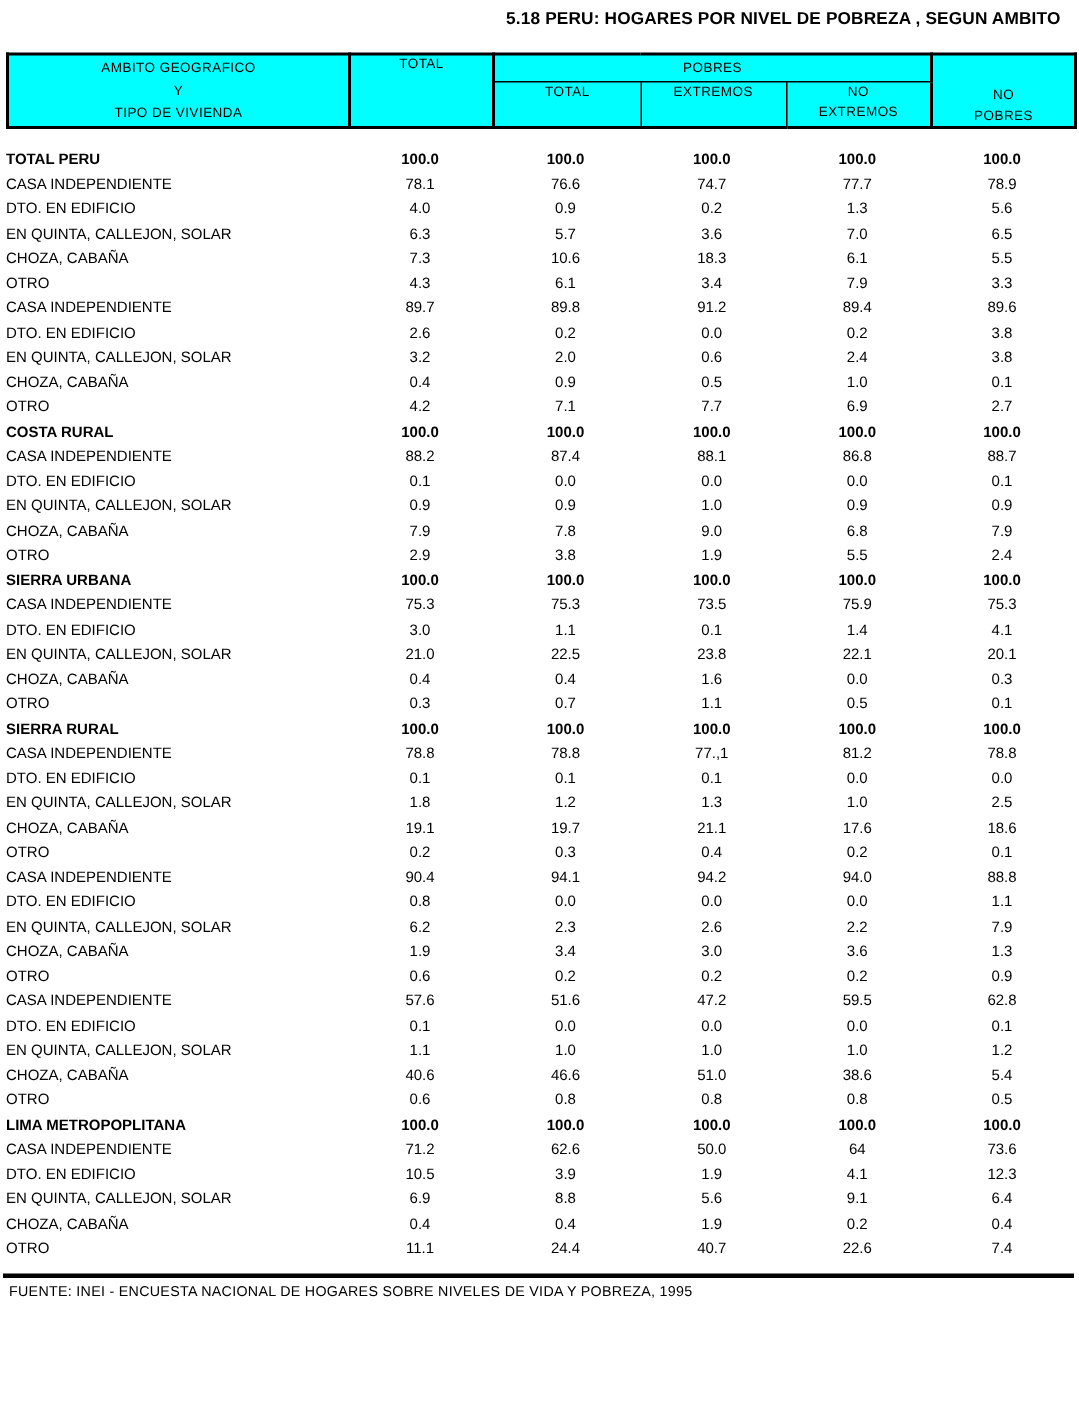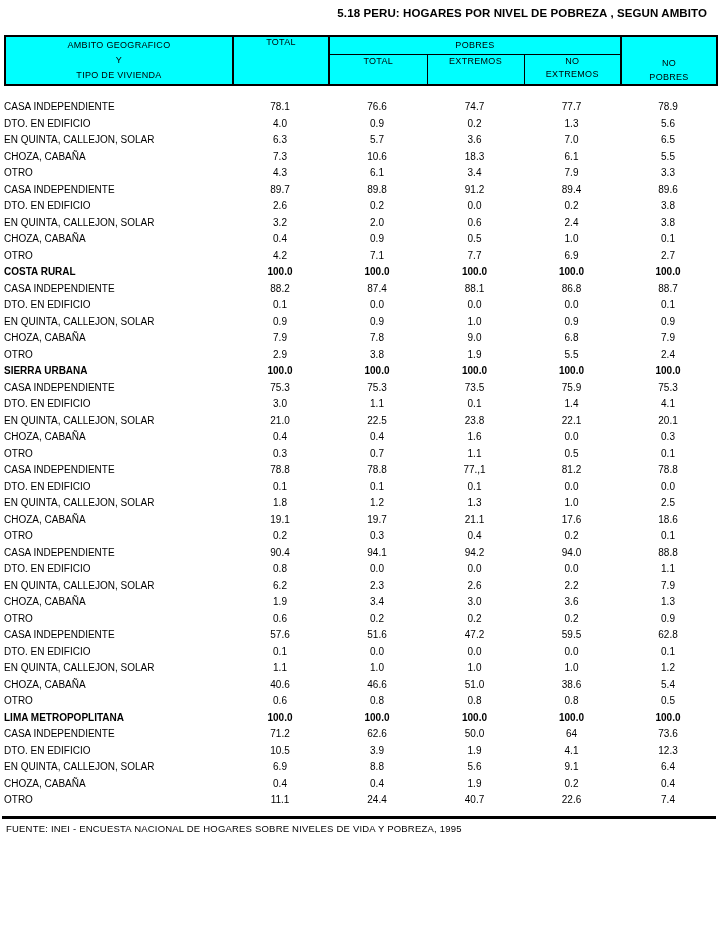--- a/index.html
+++ b/index.html
@@ -114,20 +114,28 @@
   <table class="datatable">
     <colgroup>
       <col style="width:228px">
         <col style="width:96px">
         <col style="width:98px">
       <col style="width:97px">
         <col style="width:97px">
         <col style="width:96px">
     </colgroup>
     <tbody>
+        <tr class="section">
+          <td class="label">TOTAL PERU</td>
+          <td class="val">100.0</td>
+          <td class="val">100.0</td>
+          <td class="val">100.0</td>
+          <td class="val">100.0</td>
+          <td class="val">100.0</td>
+        </tr>
         <tr>
           <td class="label">CASA INDEPENDIENTE</td>
           <td class="val">78.1</td>
           <td class="val">76.6</td>
           <td class="val">74.7</td>
           <td class="val">77.7</td>
           <td class="val">78.9</td>
         </tr>
         <tr>
           <td class="label">DTO. EN EDIFICIO</td>
@@ -290,20 +298,28 @@
           <td class="val">0.3</td>
         </tr>
         <tr>
           <td class="label">OTRO</td>
           <td class="val">0.3</td>
           <td class="val">0.7</td>
           <td class="val">1.1</td>
           <td class="val">0.5</td>
           <td class="val">0.1</td>
         </tr>
+        <tr class="section">
+          <td class="label">SIERRA RURAL</td>
+          <td class="val">100.0</td>
+          <td class="val">100.0</td>
+          <td class="val">100.0</td>
+          <td class="val">100.0</td>
+          <td class="val">100.0</td>
+        </tr>
         <tr>
           <td class="label">CASA INDEPENDIENTE</td>
           <td class="val">78.8</td>
           <td class="val">78.8</td>
           <td class="val">77.,1</td>
           <td class="val">81.2</td>
           <td class="val">78.8</td>
         </tr>
         <tr>
           <td class="label">DTO. EN EDIFICIO</td>

